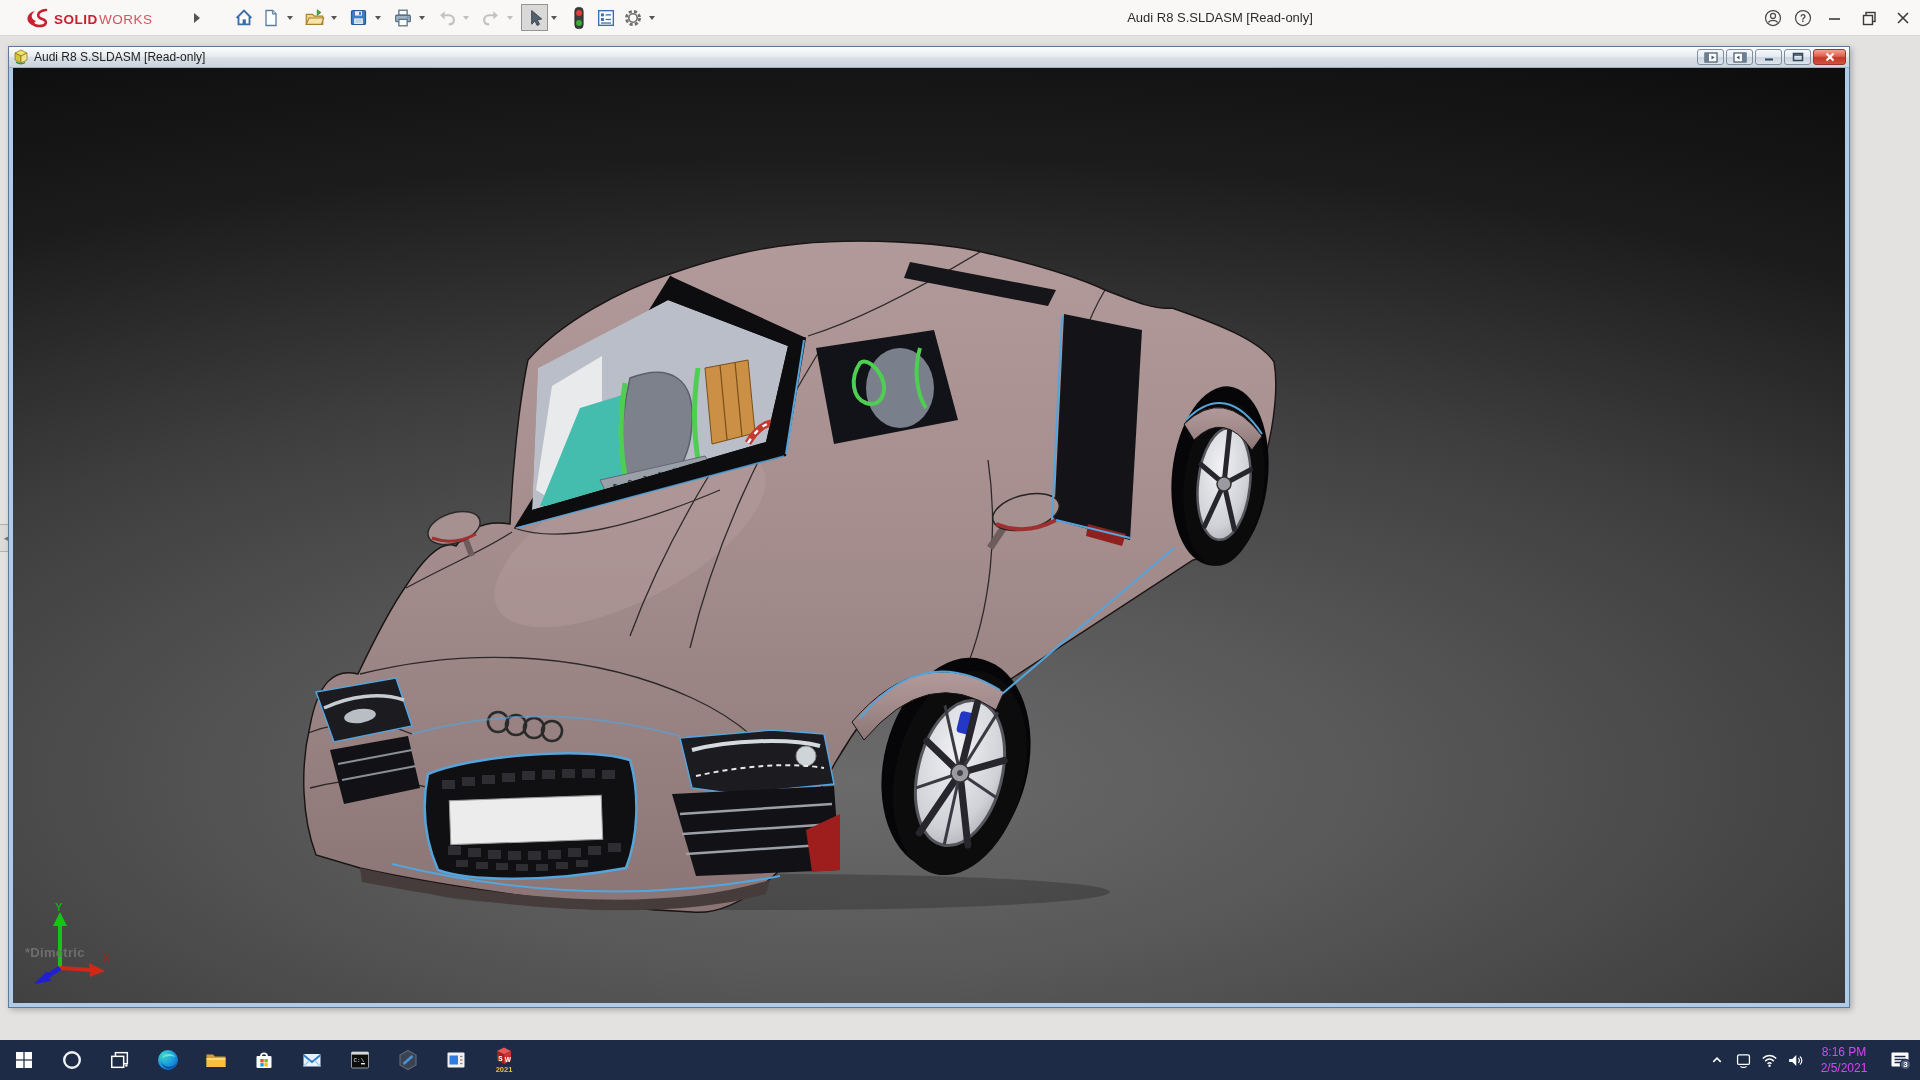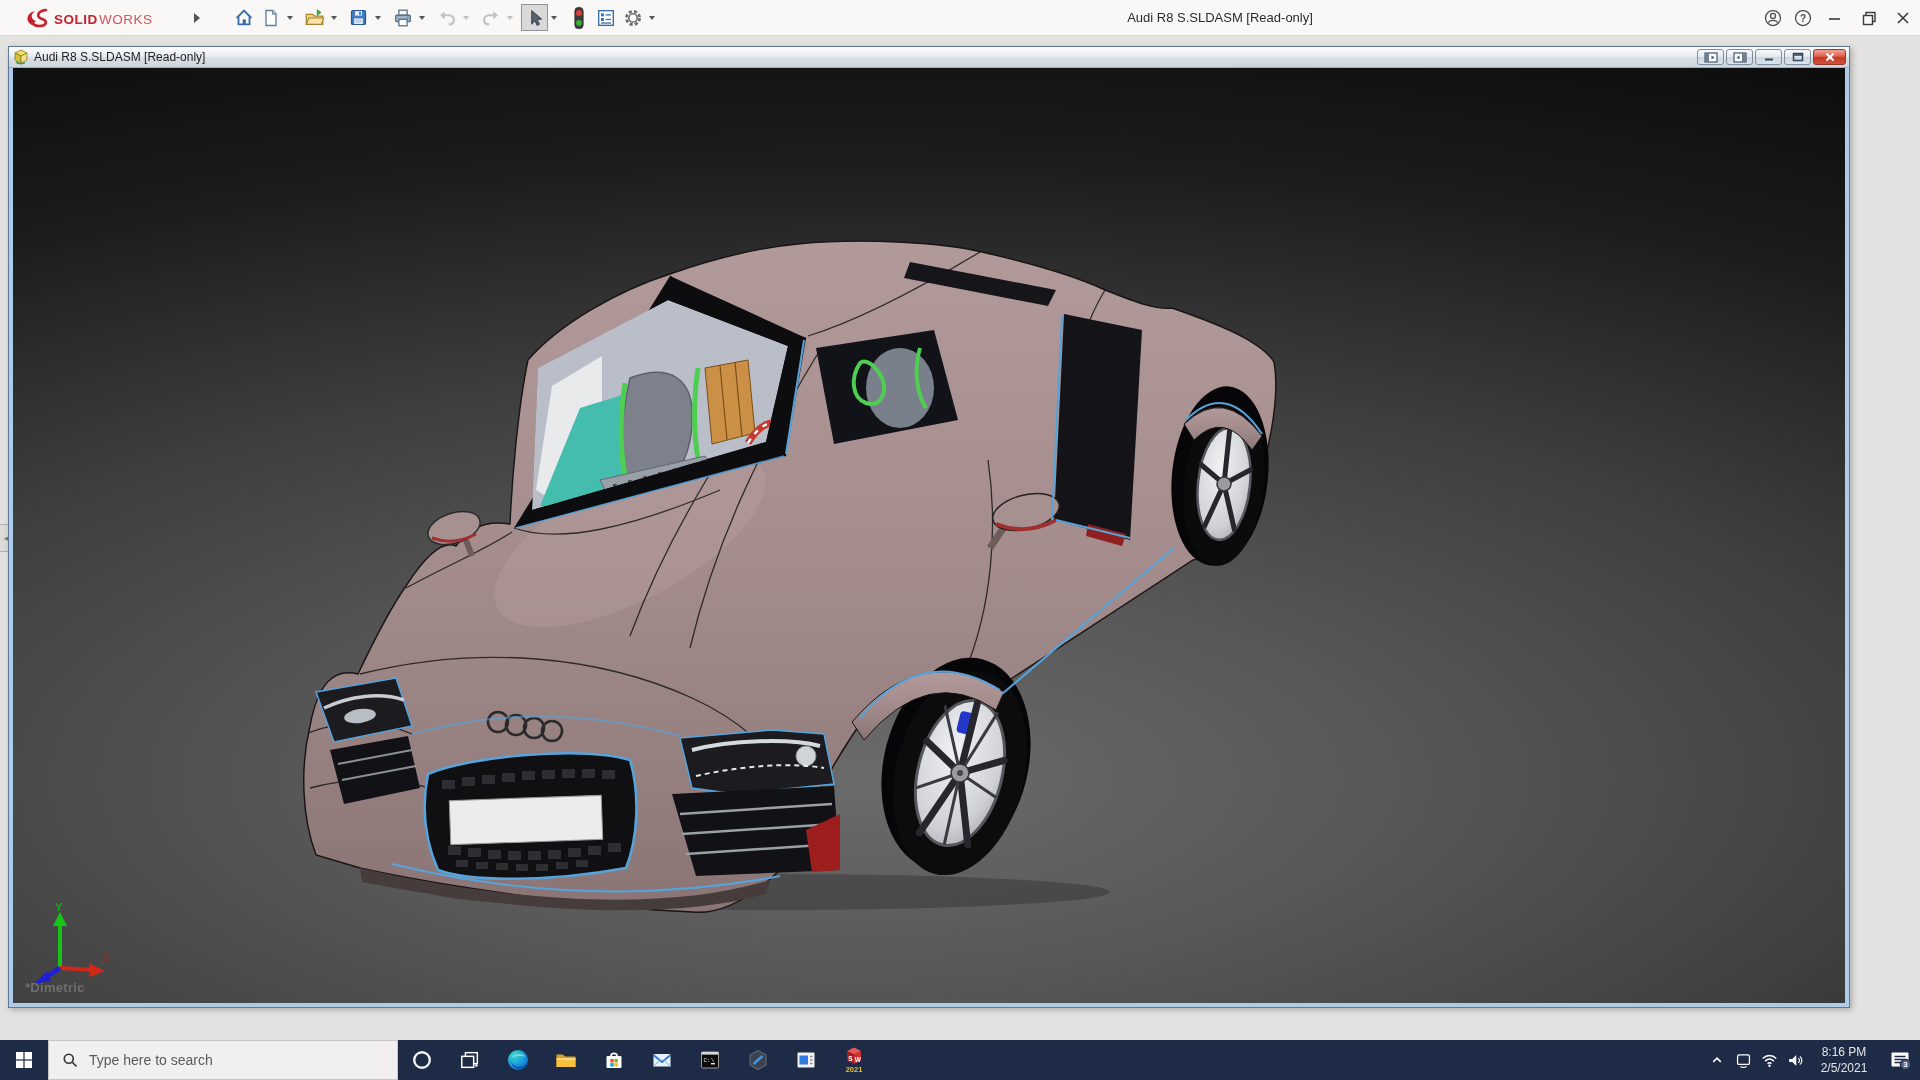--- a/index.html
+++ b/index.html
@@ -28,32 +28,32 @@
   .doc-window { position:absolute; left:8px; top:10px; width:1842px; height:962px; border:1px solid #5f7a96; background:#aecce8; box-shadow:2px 2px 6px rgba(0,0,0,.25); }
   .doc-titlebar { position:absolute; left:0; top:0; right:0; height:21px; background:linear-gradient(#fbfcfd,#e9edf1 45%,#d9dfe6 55%,#ccd4dd); border-bottom:1px solid #9fb0c0; display:flex; align-items:center; padding-left:4px; }
   .doc-title { font-size:12px; color:#222; margin-left:5px; white-space:nowrap; }
   .doc-btns { margin-left:auto; display:flex; align-items:center; padding-right:3px; }
   .doc-btn { width:27px; height:16px; margin-left:2px; border:1px solid #7f8e9d; border-radius:3px; background:linear-gradient(#f7f9fb,#e2e9f0 48%,#cbd6e1 52%,#dde4eb); display:flex; align-items:center; justify-content:center; }
   .doc-btn.close { background:linear-gradient(#f2a496,#dd5f4c 45%,#c23a27 55%,#d4503c); border-color:#8e3a2c; width:33px; }
   .doc-body { position:absolute; left:0; top:21px; right:0; bottom:0; border:4px solid #aecce8; border-top:none; }
   .viewport { position:absolute; inset:0; background:radial-gradient(130% 95% at 46% 76%, #6b6b6b 0%, #585858 22%, #3f3f3f 45%, #1c1c1c 70%, #050505 100%); overflow:hidden; }
   .car-svg { position:absolute; left:287px; top:160px; }
   .triad { position:absolute; left:20px; top:832px; }
-  .view-label { position:absolute; left:12px; top:912px; font-size:13px; font-weight:bold; color:#6e6e6e; letter-spacing:.3px; }
+  .view-label { position:absolute; left:12px; top:877px; font-size:13px; font-weight:bold; color:#6e6e6e; letter-spacing:.3px; }
 
   
   .taskbar { position:absolute; left:0; top:1040px; width:1920px; height:40px; background:#1d2b47; display:flex; align-items:center; z-index:10; }
   .tb-slot { width:48px; height:48px; display:flex; align-items:center; justify-content:center; position:relative; flex:0 0 auto; }
   .run-bar { position:absolute; bottom:0; left:4px; right:4px; height:3px; background:#79b9e8; }
   .search-box { width:350px; height:40px; background:#f1f0ef; border:1px solid #c8c6c4; display:flex; align-items:center; padding-left:12px; flex:0 0 auto; }
   .search-box input { border:none; outline:none; background:transparent; font-size:14px; color:#5c5a58; margin-left:10px; width:280px; font-family:"Liberation Sans", sans-serif; }
   .search-box input::placeholder { color:#5c5a58; opacity:1; }
   .tray { margin-left:auto; display:flex; align-items:center; height:40px; }
   .tray-icon { width:26px; height:40px; display:flex; align-items:center; justify-content:center; }
-  .clock { width:64px; text-align:center; color:#e5e5e5; font-size:12px; line-height:1.35; margin:0 4px; }
+  .clock { width:64px; text-align:center; color:#d946ef; font-size:12px; line-height:1.35; margin:0 4px; }
   .notif { width:40px; height:40px; display:flex; align-items:center; justify-content:center; position:relative; }
 </style>
 </head>
 <body>
 
 <div class="app-titlebar">
   <div class="sw-logo">
     <svg width="158" height="24" viewBox="0 0 158 24">
       <path d="M10 19 C3 16 4 7 13 5 C8 9 9 13 14 15 Z" fill="#c8202e"></path>
       <path d="M24 4 C15 5 14 11 20 13 C26 15 25 20 17 20 C13 20 11 18 10 17" stroke="#c8202e" stroke-width="2.6" fill="none" stroke-linecap="round"></path>
@@ -481,27 +481,20 @@
 <div class="taskbar">
   <div class="tb-slot">
     <svg width="18" height="18" viewBox="0 0 18 18">
         <rect x="1" y="1" width="7.4" height="7.4" fill="#fff"></rect>
         <rect x="9.6" y="1" width="7.4" height="7.4" fill="#fff"></rect>
         <rect x="1" y="9.6" width="7.4" height="7.4" fill="#fff"></rect>
         <rect x="9.6" y="9.6" width="7.4" height="7.4" fill="#fff"></rect>
       </svg>
   </div>
 
-  <div class="search-box">
-    <svg width="18" height="18" viewBox="0 0 22 22">
-        <circle cx="9.5" cy="9.5" r="5.5" stroke="#333" stroke-width="2" fill="none"></circle>
-        <line x1="13.8" y1="13.8" x2="19" y2="19" stroke="#333" stroke-width="2"></line>
-      </svg>
-    <input type="text" placeholder="Type here to search" style="">
-  </div>
 
   <div class="tb-slot">
     <svg width="22" height="22" viewBox="0 0 24 24">
         <circle cx="12" cy="12" r="8.5" stroke="#f2f4f8" stroke-width="2.6" fill="none"></circle>
       </svg>
   </div>
   <div class="tb-slot">
     <svg width="22" height="22" viewBox="0 0 24 24">
         <rect x="7" y="4" width="13" height="12" stroke="#fff" stroke-width="1.6" fill="none"></rect>
         <rect x="3" y="8" width="13" height="12" stroke="#fff" stroke-width="1.6" fill="#1d2b47"></rect>

